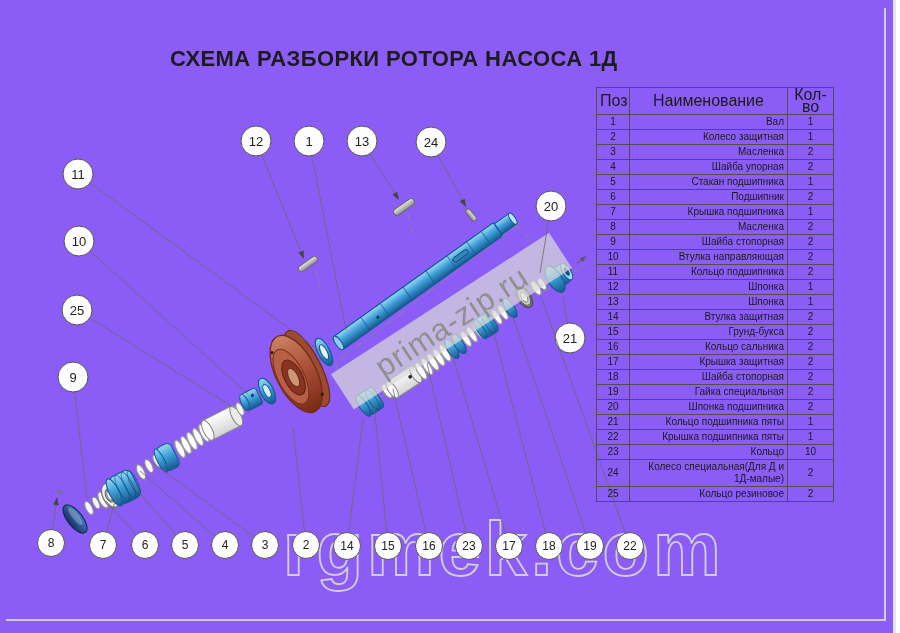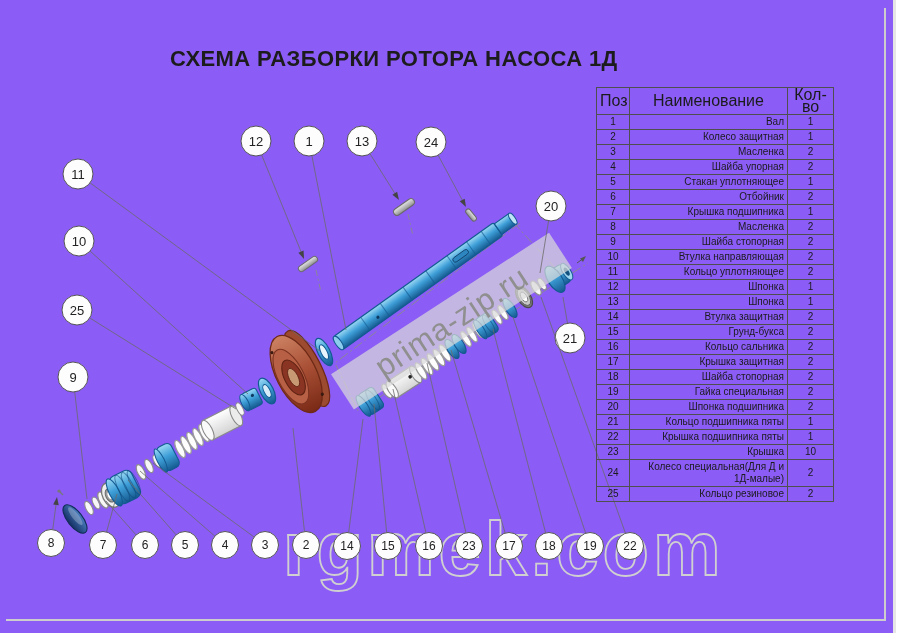--- a/index.html
+++ b/index.html
@@ -337,26 +337,26 @@
             <td class="c-name">Масленка</td>
             <td class="c-qty">2</td>
           </tr>
           <tr>
             <td class="c-pos">4</td>
             <td class="c-name">Шайба упорная</td>
             <td class="c-qty">2</td>
           </tr>
           <tr>
             <td class="c-pos">5</td>
-            <td class="c-name">Стакан уплотняющее</td>
+            <td class="c-name">Стакан подшипника</td>
             <td class="c-qty">1</td>
           </tr>
           <tr>
             <td class="c-pos">6</td>
-            <td class="c-name">Отбойник</td>
+            <td class="c-name">Подшипник</td>
             <td class="c-qty">2</td>
           </tr>
           <tr>
             <td class="c-pos">7</td>
             <td class="c-name">Крышка подшипника</td>
             <td class="c-qty">1</td>
           </tr>
           <tr>
             <td class="c-pos">8</td>
             <td class="c-name">Масленка</td>
@@ -367,21 +367,21 @@
             <td class="c-name">Шайба стопорная</td>
             <td class="c-qty">2</td>
           </tr>
           <tr>
             <td class="c-pos">10</td>
             <td class="c-name">Втулка направляющая</td>
             <td class="c-qty">2</td>
           </tr>
           <tr>
             <td class="c-pos">11</td>
-            <td class="c-name">Кольцо уплотняющее</td>
+            <td class="c-name">Кольцо подшипника</td>
             <td class="c-qty">2</td>
           </tr>
           <tr>
             <td class="c-pos">12</td>
             <td class="c-name">Шпонка</td>
             <td class="c-qty">1</td>
           </tr>
           <tr>
             <td class="c-pos">13</td>
             <td class="c-name">Шпонка</td>
@@ -427,21 +427,21 @@
             <td class="c-name">Кольцо подшипника пяты</td>
             <td class="c-qty">1</td>
           </tr>
           <tr>
             <td class="c-pos">22</td>
             <td class="c-name">Крышка подшипника пяты</td>
             <td class="c-qty">1</td>
           </tr>
           <tr>
             <td class="c-pos">23</td>
-            <td class="c-name">Крышка</td>
+            <td class="c-name">Кольцо</td>
             <td class="c-qty">10</td>
           </tr>
           <tr>
             <td class="c-pos">24</td>
             <td class="c-name">Колесо специальная(Для Д и 1Д-малые)</td>
             <td class="c-qty">2</td>
           </tr>
           <tr>
             <td class="c-pos">25</td>
             <td class="c-name">Кольцо резиновое</td>

